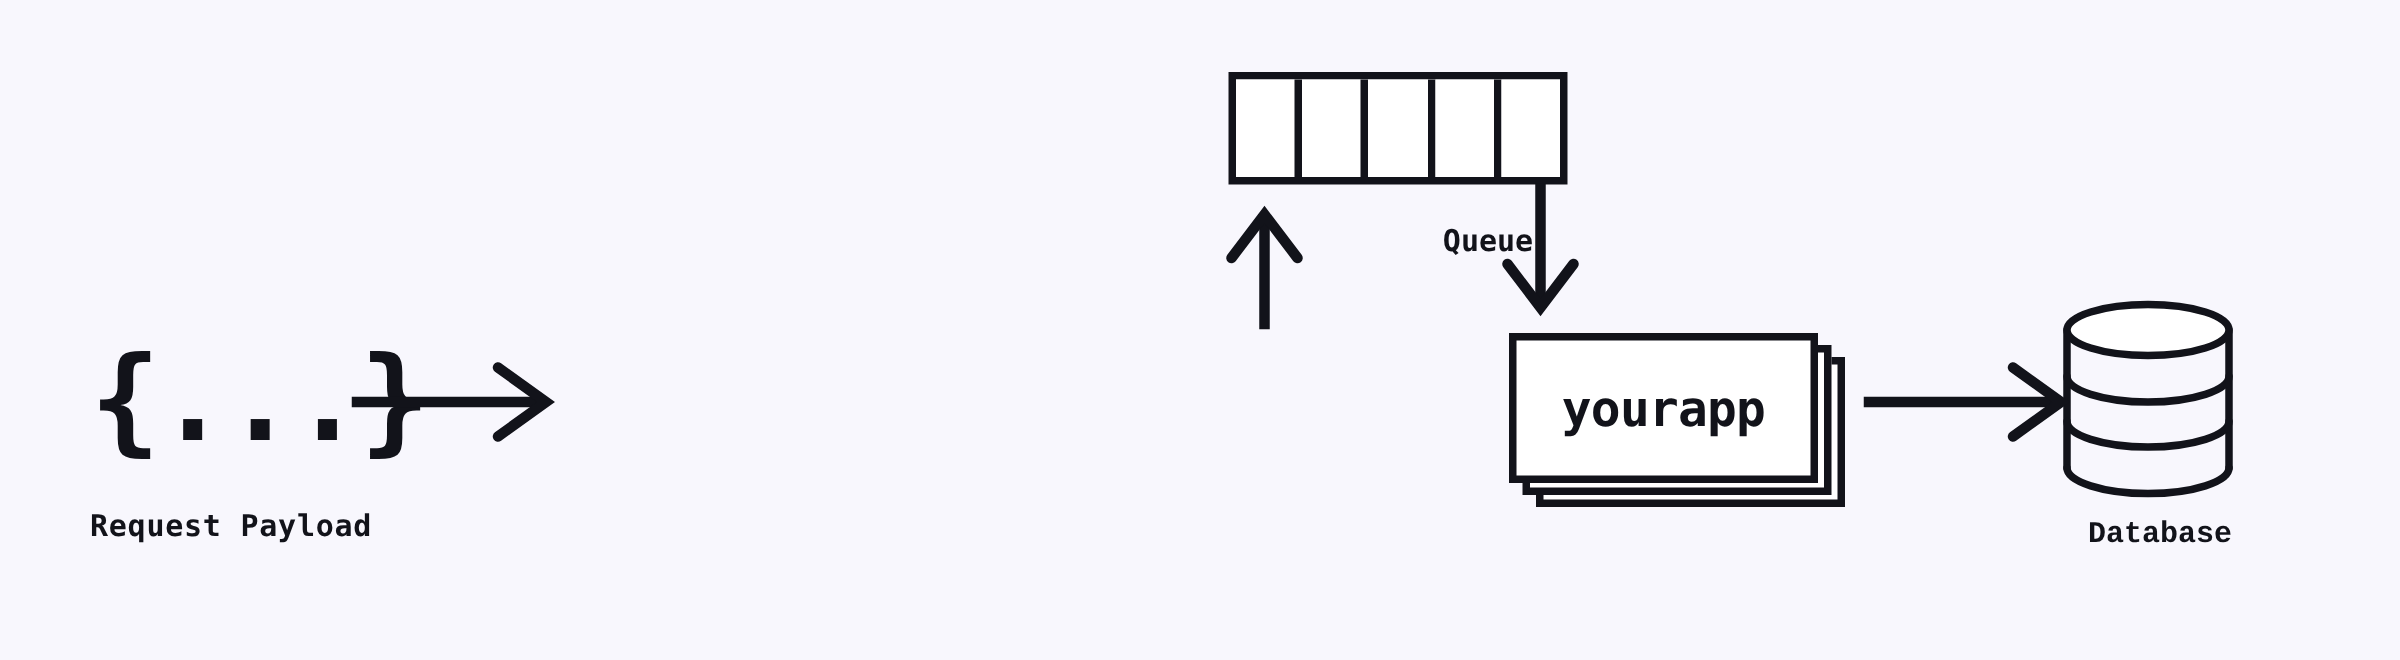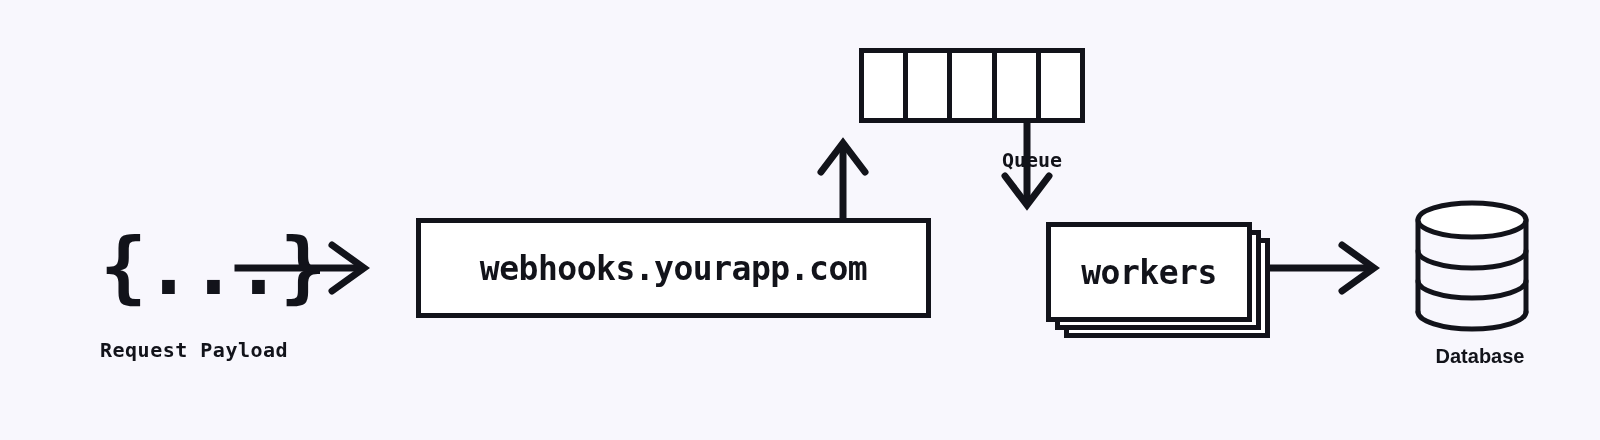--- a/index.html
+++ b/index.html
@@ -15,21 +15,21 @@
     overflow: hidden;
   }
   #canvas {
     position: relative;
     width: 1600px;
     height: 440px;
     background: #f8f7fd;
   }
 
   
-  .node { position: absolute; margin-left: 40px; }
+  .node { position: absolute; }
 
   
   #payload-group { left: 60px; top: 215px; width: 220px; height: 160px; }
   #payload-glyph {
     position: absolute;
     left: 0; top: 0;
     width: 220px;
     height: 105px;
     line-height: 105px;
     text-align: center;
@@ -136,56 +136,53 @@
   }
 
   
   #database-group { left: 1370px; top: 200px; width: 140px; height: 180px; }
   #database-shape { position: absolute; left: 0; top: 0; }
   #database-label {
     position: absolute;
     left: -20px; top: 145px;
     width: 180px;
     text-align: center;
-    font-family: Liberation Sans, sans-serif;
+    font-family: Liberation Mono, monospace;
     font-size: 20px;
     font-weight: 700;
     color: #12131a;
   }
 </style>
 </head>
 <body style="background: rgb(248, 247, 253);">
 
 <div id="canvas" style="background: rgb(248, 247, 253);">
 
   <div class="node" id="payload-group">
     <div id="payload-glyph">{...}</div>
     <div id="payload-label">Request Payload</div>
   </div>
 
-  <div class="node" id="webhooks-box">
-    <div id="webhooks-label">webhooks.yourapp.com</div>
-  </div>
 
   <div class="node" id="queue-group">
     <div id="queue-box">
       <div class="queue-cell"></div>
       <div class="queue-cell"></div>
       <div class="queue-cell"></div>
       <div class="queue-cell"></div>
       <div class="queue-cell"></div>
     </div>
     <div id="queue-label">Queue</div>
   </div>
 
   <div class="node" id="workers-group">
     <div class="worker-card" id="worker-back"></div>
     <div class="worker-card" id="worker-mid"></div>
     <div class="worker-card" id="worker-front">
-      <div id="workers-label">workers</div>
+      <div id="workers-label">yourapp</div>
     </div>
   </div>
 
   <div class="node" id="database-group">
     <svg id="database-shape" width="140" height="140" viewBox="0 0 140 140">
       <g fill="none" stroke="#12131a" stroke-width="5" stroke-linecap="round">
         <path d="M8,20 L8,112"></path>
         <path d="M116,20 L116,112"></path>
         <ellipse cx="62" cy="20" rx="54" ry="17" fill="#ffffff"></ellipse>
         <path d="M8,51 C8,60 32,68 62,68 C92,68 116,60 116,51"></path>

